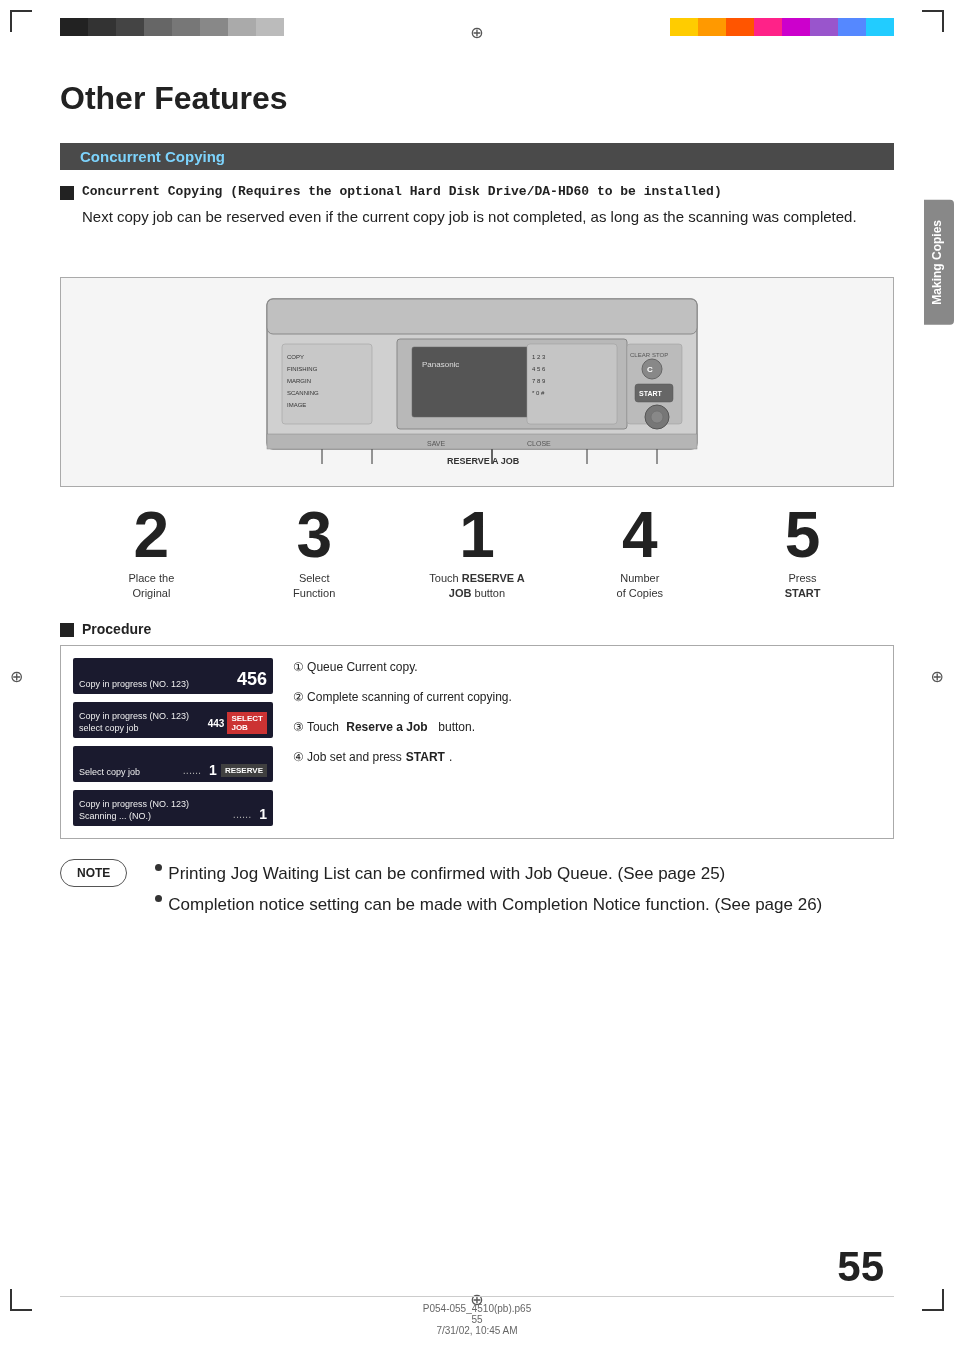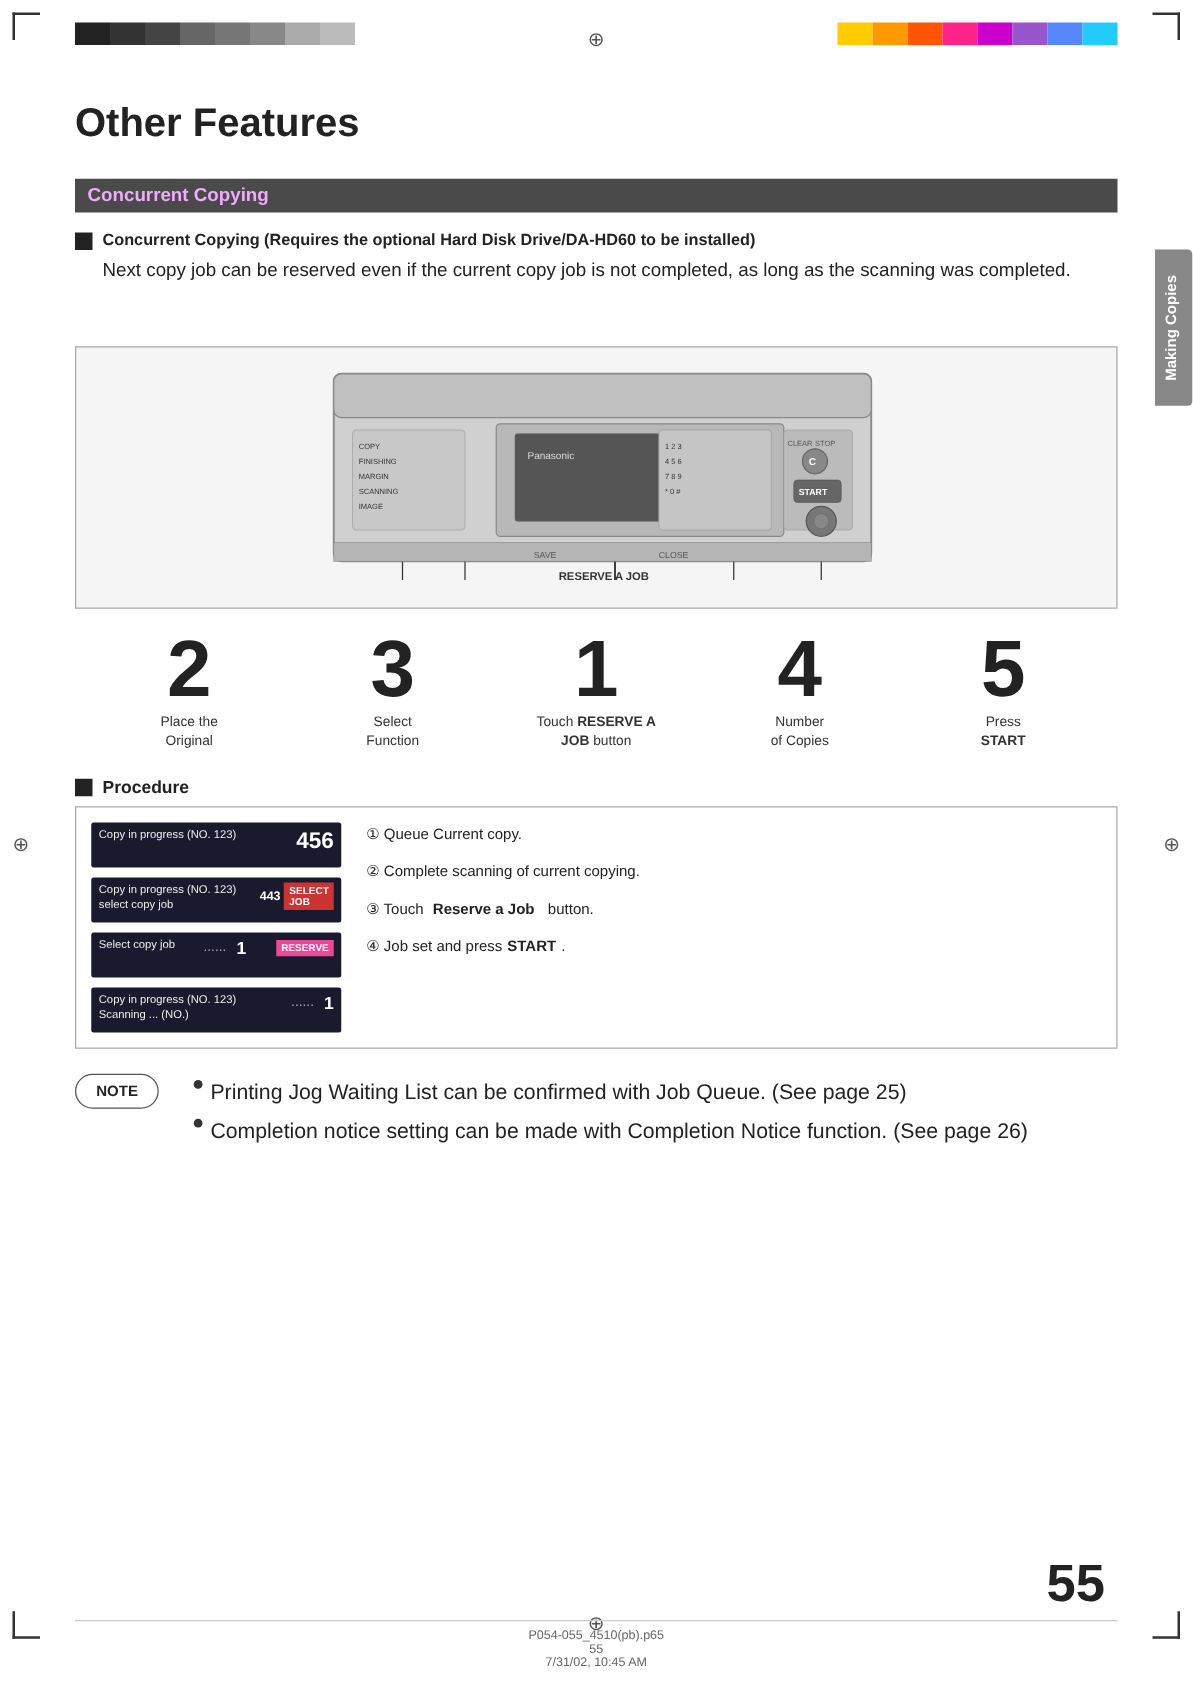--- a/index.html
+++ b/index.html
@@ -98,24 +98,24 @@
       font-size: 32px;
       font-weight: bold;
       color: #222;
       margin-bottom: 6px;
       margin-top: 20px;
     }
 
     
     .section-header {
       background: #4a4a4a;
-      color: #f0abfc;
+      color: #7dd3fc;
       font-size: 15px;
       font-weight: bold;
-      padding: 5px 10px;
+      padding: 5px 20px;
       margin-bottom: 14px;
       margin-top: 26px;
     }
 
     
     .feature-heading {
       display: flex;
       align-items: flex-start;
       gap: 8px;
       margin-bottom: 6px;
@@ -124,20 +124,21 @@
     .black-square {
       width: 14px;
       height: 14px;
       background: #222;
       flex-shrink: 0;
       margin-top: 2px;
     }
     .feature-heading-text {
       font-weight: bold;
       font-size: 13px;
+      font-family: Liberation Mono, monospace;
     }
 
     .feature-desc {
       margin-left: 22px;
       font-size: 15px;
       line-height: 1.5;
       margin-bottom: 16px;
     }
 
     
@@ -211,21 +212,21 @@
       flex-shrink: 0;
     }
 
     .screen-item {
       background: #1a1a2e;
       color: #fff;
       font-size: 9px;
       padding: 4px 6px;
       height: 36px;
       display: flex;
-      align-items: flex-start;
+      align-items: flex-end;
       justify-content: space-between;
       border-radius: 2px;
     }
 
     .screen-text {
       color: #eee;
       font-size: 9px;
       line-height: 1.3;
     }
 
@@ -238,26 +239,25 @@
 
     .screen-badge {
       background: #cc3333;
       color: #fff;
       font-size: 8px;
       padding: 2px 4px;
       font-weight: bold;
     }
 
     .screen-badge-blue {
-      background: #ec4899;
+      background: #404040;
       color: #fff;
       font-size: 8px;
       padding: 2px 4px;
       font-weight: bold;
-      margin-left: 20px;
     }
 
     .procedure-steps {
       display: flex;
       flex-direction: column;
       gap: 12px;
       flex: 1;
     }
 
     .proc-step {

